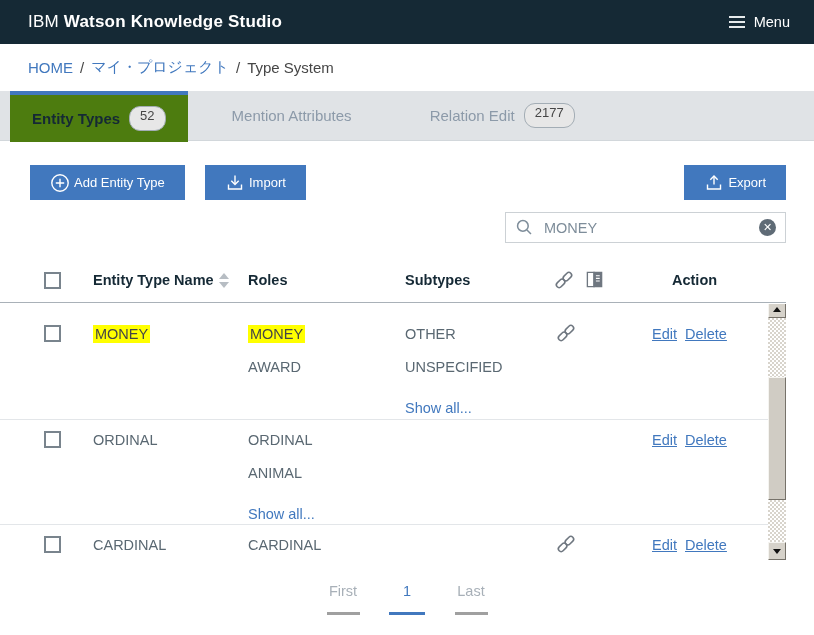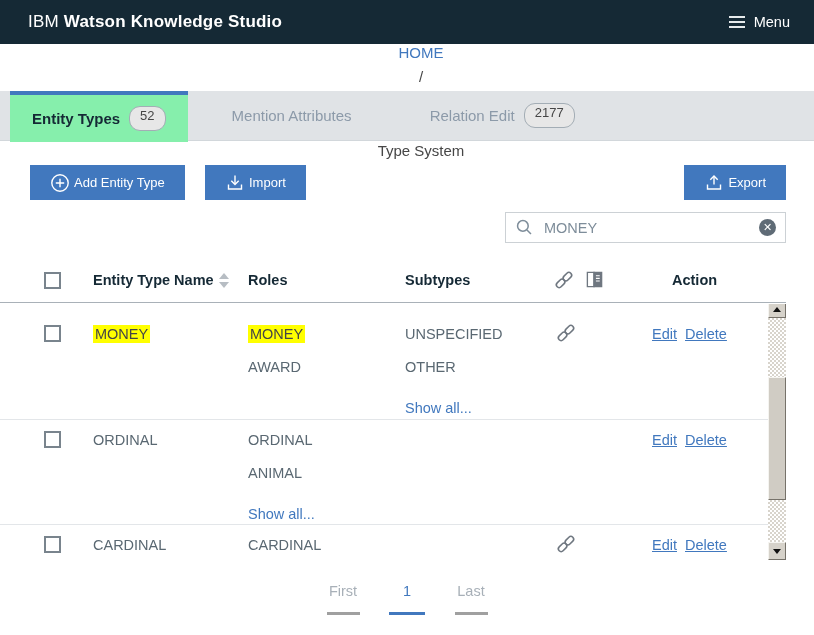--- a/index.html
+++ b/index.html
@@ -10,31 +10,31 @@
   
   .topbar { position:absolute; top:0; left:0; width:814px; height:44px; background:#152935;
             display:flex; align-items:center; justify-content:space-between; padding:0 24px 0 28px; }
   .brand { color:#fff; font-size:17px; letter-spacing:.2px; }
   .brand .bold { font-weight:700; }
   .menu-btn { display:flex; align-items:center; gap:9px; color:#fff; font-size:14.5px; cursor:pointer; }
   .hamburger i { display:block; width:16px; height:2px; background:#e6eaec; margin:3px 0; }
 
   
   .breadcrumb { position:absolute; top:44px; left:0; width:814px; height:47px;
-                display:flex; align-items:center; gap:7px; padding-left:28px; font-size:15px;flex-direction:column; }
+                display:flex; align-items:center; gap:7px; padding-left:28px; font-size:15px; }
   .breadcrumb a { color:#4178be; text-decoration:none; cursor:pointer; }
   .breadcrumb .sep { color:#464646; }
   .breadcrumb .current { color:#464646; }
 
   
   .tabbar { position:absolute; top:91px; left:0; width:814px; height:50px; background:#e0e3e6;
             border-bottom:1px solid #d2d7db; display:flex; }
   .tab { display:flex; align-items:center; justify-content:center; gap:9px; font-size:15px;
          color:#8c9aa9; padding:0 34px; cursor:pointer;margin-left:10px; }
-  .tab.active { background:#86efac; border-top:4px solid #4178be; height:51px; 
+  .tab.active { background:#4d7c0f; border-top:4px solid #4178be; height:51px; 
                 color:#152935; font-weight:700; padding:0 22px; }
   .badge { display:inline-block; background:#e7e7e7; border:1px solid #a3adb5; border-radius:11px;
            padding:1px 10px 7px; font-size:13px; font-weight:400; color:#464646; }
 
   
   .btn { position:absolute; top:165px; height:35px; background:#4178be; color:#fff; border:none;
          font-size:13px; font-family:inherit; display:flex; align-items:center; gap:4px;
          padding:0 20px; cursor:pointer;justify-content:space-between; }
   .btn-add { left:30px; }
   .btn-import { left:205px; }
@@ -224,24 +224,24 @@
       <div class="cell c-roles">
         <div class="line">
             <span class="hl">MONEY</span>
           </div>
         <div class="line">
             <span>AWARD</span>
           </div>
       </div>
       <div class="cell c-subtypes">
         <div class="line">
+            <span>OTHER</span>
+          </div>
+        <div class="line">
             <span>UNSPECIFIED</span>
-          </div>
-        <div class="line">
-            <span>OTHER</span>
           </div>
         <div class="line">
             <a class="showall">Show all...</a>
           </div>
       </div>
       <span class="rowlink">
         <svg width="22" height="22" viewBox="0 0 24 24" fill="none" stroke="#6f7780" stroke-width="1.7">
             <g transform="rotate(-45 12 12)">
               <rect x="1.5" y="9" width="10.5" height="6" rx="3"></rect>
               <rect x="12" y="9" width="10.5" height="6" rx="3"></rect>

